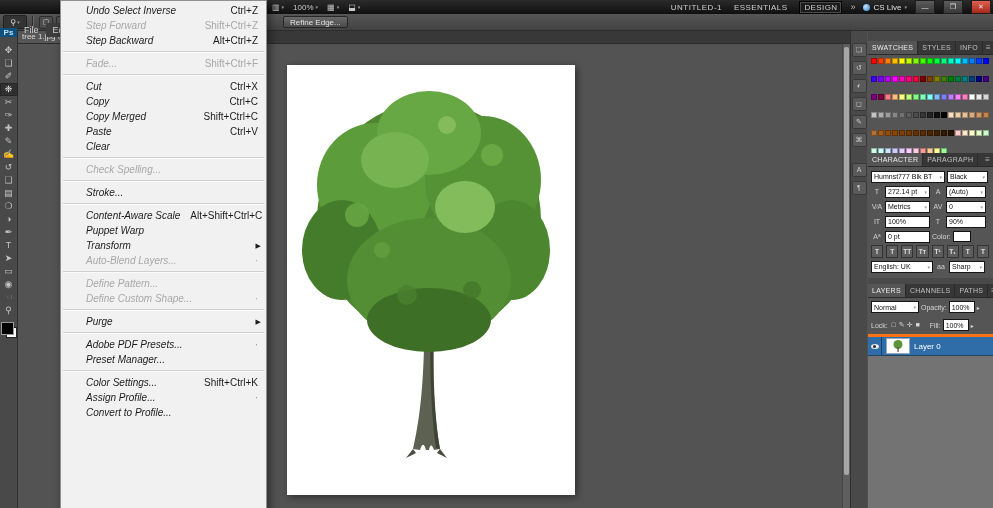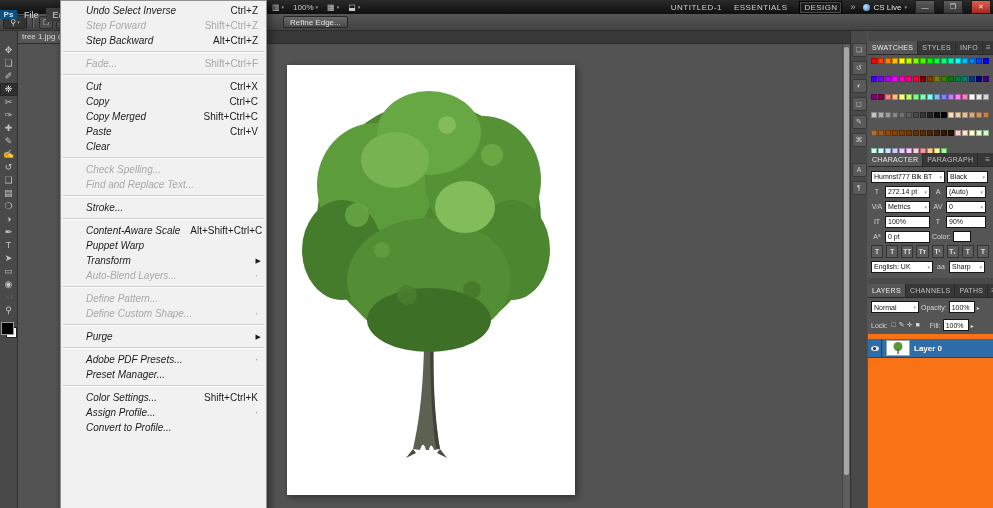--- a/index.html
+++ b/index.html
@@ -1,21 +1,21 @@
 <!DOCTYPE html>
 <html><head>
 <meta charset="utf-8">
 <style>
   html,body{margin:0;padding:0;background:#222;}
   #screen{position:relative;width:993px;height:508px;background:#535353;overflow:hidden;
           font-family:"Liberation Sans",sans-serif;cursor:default;}
 
   
   .appbar{position:absolute;left:0;top:0;width:100%;height:14px;background:linear-gradient(#2a2a2a,#101010);color:#d6d6d6;font-size:9px;z-index:10;}
-  .appbar-left{position:absolute;left:0;top:0;height:29px;display:flex;align-items:center;}
+  .appbar-left{position:absolute;left:0;top:8px;height:29px;display:flex;align-items:flex-end;}
   .ps-logo{width:17px;background:#10507e;color:#bfe1f7;font-size:8px;font-weight:bold;display:flex;align-items:center;justify-content:center;}
   .menu-label{padding:0 7px;line-height:14px;}
   .menu-label.active{background:#3d3d3d;}
   .appbar-mid{position:absolute;left:272px;top:0;height:14px;display:flex;align-items:center;gap:9px;color:#c9c9c9;}
   .abicon,.abzoom{display:flex;align-items:center;gap:2px;font-size:8px;}
   .dda{font-size:5px;color:#9a9a9a;}
   .appbar-right{position:absolute;right:2px;top:0;height:14px;display:flex;align-items:center;gap:8px;}
   .doc-title{font-size:8px;letter-spacing:.5px;color:#cfcfcf;}
   .ws{font-size:8px;letter-spacing:.4px;color:#cfcfcf;padding:1px 4px;}
   .ws.active{background:#1c1c1c;border:1px solid #000;box-shadow:0 0 0 1px #4a4a4a inset;}
@@ -84,21 +84,21 @@
   .ficon{color:#d0d0d0;font-size:7px;width:12px;text-align:center;flex:0 0 auto;}
   .plabel{color:#d6d6d6;font-size:7px;}
   .color-swatch{width:16px;height:9px;background:#fff;border:1px solid #111;}
   .tbtn{width:11px;height:11px;background:#5d5d5d;border:1px solid #333;color:#e0e0e0;font-size:6.5px;font-weight:bold;display:inline-flex;align-items:center;justify-content:center;margin-right:1px;}
 
   .layers-panel{display:flex;flex-direction:column;bottom:0;}
   .layers-body{background:#555;flex:1;display:flex;flex-direction:column;padding:0;}
   .lrow{display:flex;align-items:center;gap:2px;padding:2px 3px;height:14px;}
   .spin{font-size:6px;color:#dadada;}
   .lockic{font-size:7px;color:#d8d8d8;width:8px;text-align:center;}
-  .layer-list{flex:1;background:#f97316;border-top:5px solid #f97316;font-weight:bold;}
+  .layer-list{flex:1;background:#737373;border-top:3px solid #f97316;}
   .layer-row{height:18px;background:#2f6da8;display:flex;align-items:center;gap:4px;border-bottom:1px solid #25445f;}
   .eye-cell{width:13px;height:18px;border-right:1px solid rgba(0,0,0,.4);display:flex;align-items:center;justify-content:center;}
   .eye{width:8px;height:5px;background:#e8e8e8;border-radius:50%;position:relative;}
   .eye::after{content:"";position:absolute;left:2.5px;top:1px;width:3px;height:3px;background:#2a2a2a;border-radius:50%;}
   .layer-thumb{width:22px;height:14px;background:#fff;border:1px solid #96a8b8;flex:0 0 auto;}
   .layer-thumb svg{display:block;width:100%;height:100%;}
   .layer-name{font-size:8px;color:#fff;}
 </style>
 </head>
 <body>
@@ -235,23 +235,20 @@
         <span class="lab">Paste</span>
         <span class="sc">Ctrl+V</span>
       </div>
       <div class="mi">
         <span class="lab">Clear</span>
       </div>
       <div class="msep"></div>
       <div class="mi disabled">
         <span class="lab">Check Spelling...</span>
       </div>
-      <div class="mi disabled">
-        <span class="lab">Find and Replace Text...</span>
-      </div>
       <div class="msep"></div>
       <div class="mi">
         <span class="lab">Stroke...</span>
       </div>
       <div class="msep"></div>
       <div class="mi">
         <span class="lab">Content-Aware Scale</span>
         <span class="sc">Alt+Shift+Ctrl+C</span>
       </div>
       <div class="mi">

